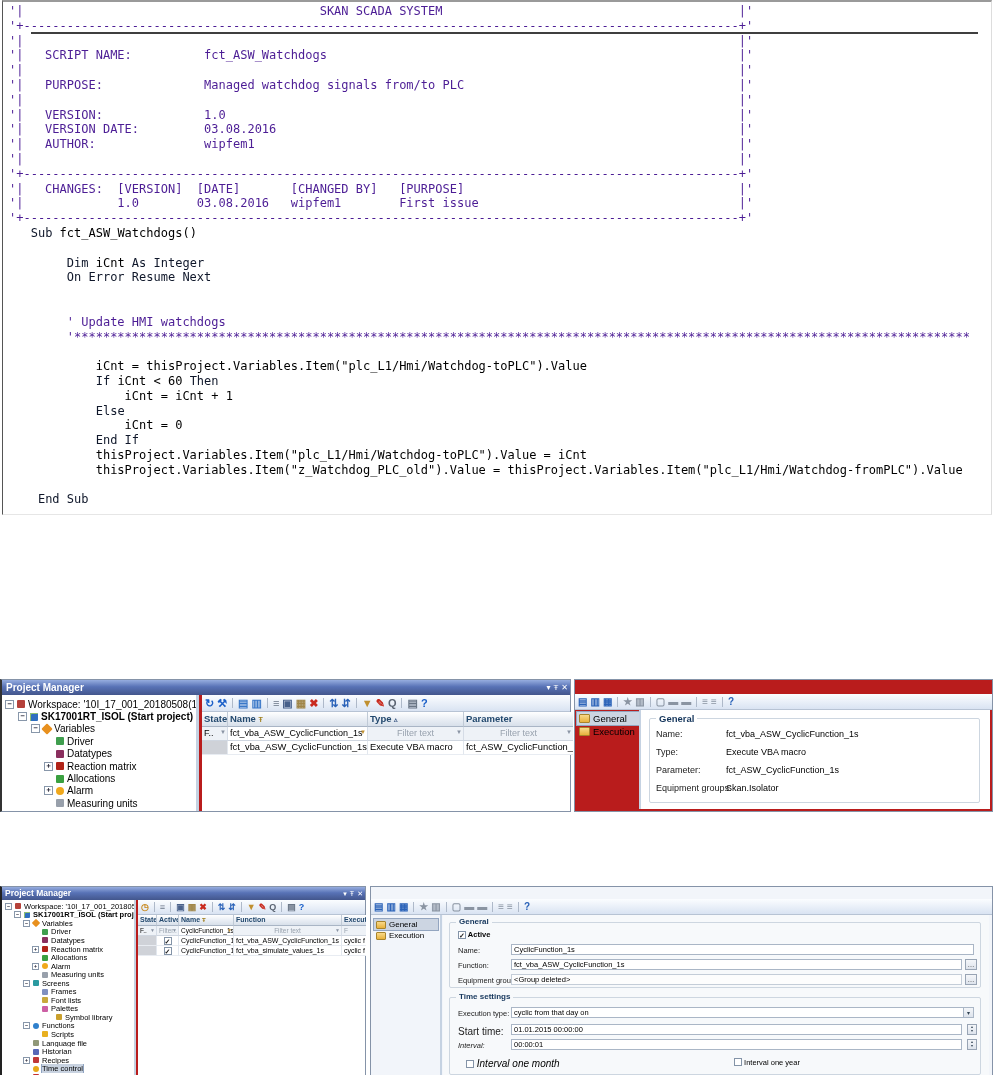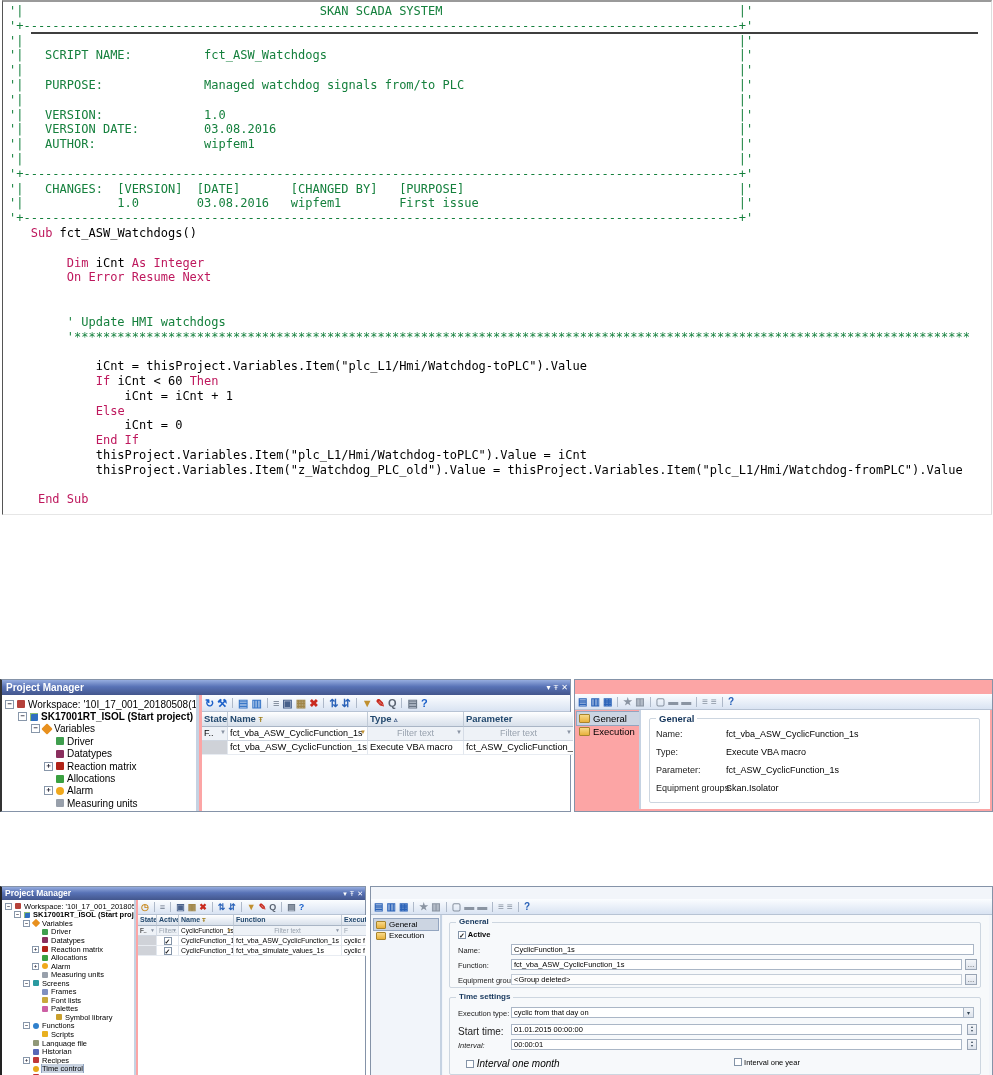--- a/index.html
+++ b/index.html
@@ -3,27 +3,27 @@
 <meta charset="utf-8">
 <style>
   html,body{margin:0;padding:0;background:#fff;}
   #page{position:relative;width:993px;height:1075px;background:#fff;font-family:"Liberation Sans",sans-serif;overflow:hidden;}
 
   
   #codebox{position:absolute;left:2px;top:0;width:988px;height:512px;background:#fff;
     border-top:2px solid #9a9a9a;border-left:1px solid #555;border-right:1px solid #ddd;border-bottom:1px solid #e6e6e6;}
   #code-lines{position:absolute;left:6px;top:2px;font-family:"DejaVu Sans Mono",monospace;font-size:12px;line-height:14.8px;white-space:pre;}
   .cl{height:14.8px;}
-  .c-g{color:#15803d;}
-  .c-b{color:#be185d;}
+  .c-g{color:#4c1d95;}
+  .c-b{color:#0f172a;}
   .c-k{color:#000;}
   #code-rule{position:absolute;left:28px;top:30px;width:947px;height:2px;background:#3f3f3f;}
 
   
-  .panel{position:absolute;background:#fca5a5;border:1px solid #8593a8;box-sizing:border-box;}
+  .panel{position:absolute;background:#b91c1c;border:1px solid #8593a8;box-sizing:border-box;}
   .tbar{position:absolute;left:0;right:0;top:0;background:linear-gradient(180deg,#96addf,#5872b6 45%,#43568c);
         color:#fff;font-weight:bold;white-space:nowrap;overflow:hidden;}
   .ticons{position:absolute;right:2px;top:0;height:100%;display:flex;align-items:center;gap:3px;font-weight:normal;}
   .ticons span{cursor:default;}
   .tb{position:absolute;display:flex;align-items:center;gap:3px;padding:0 3px;left:0;right:0;
       background:linear-gradient(#fbfdff,#d9e3f2);border-bottom:1px solid #b7c3d4;box-sizing:border-box;}
   .tbi{display:inline-block;text-align:center;font-weight:bold;}
   .tsep{width:1px;height:10px;background:#aeb9c9;margin:0 2px;}
 
   

